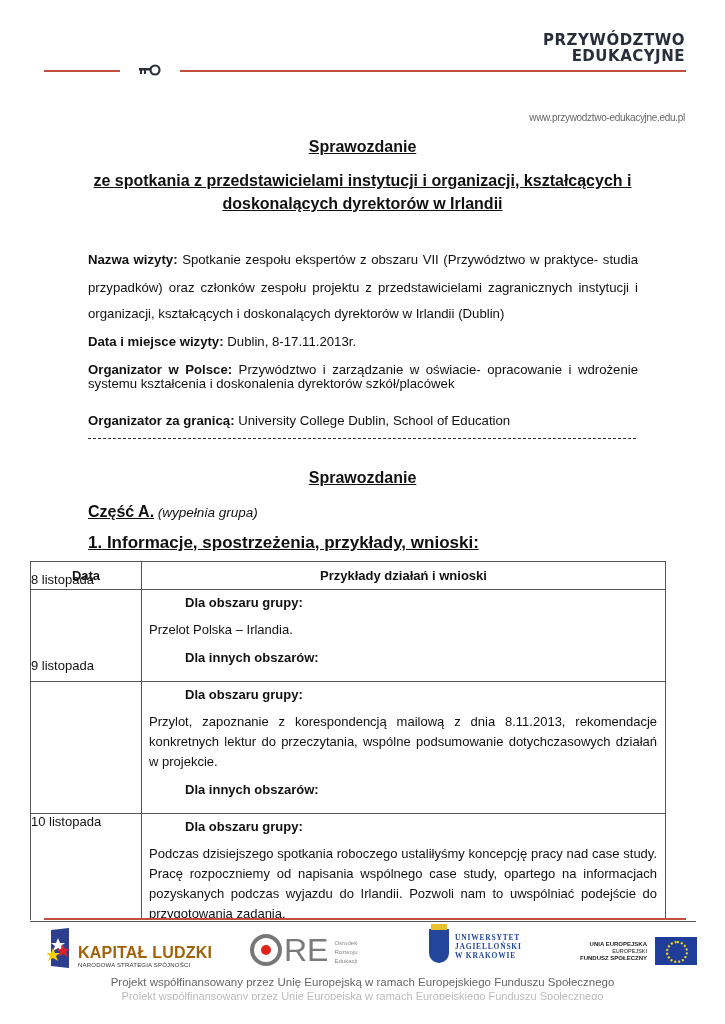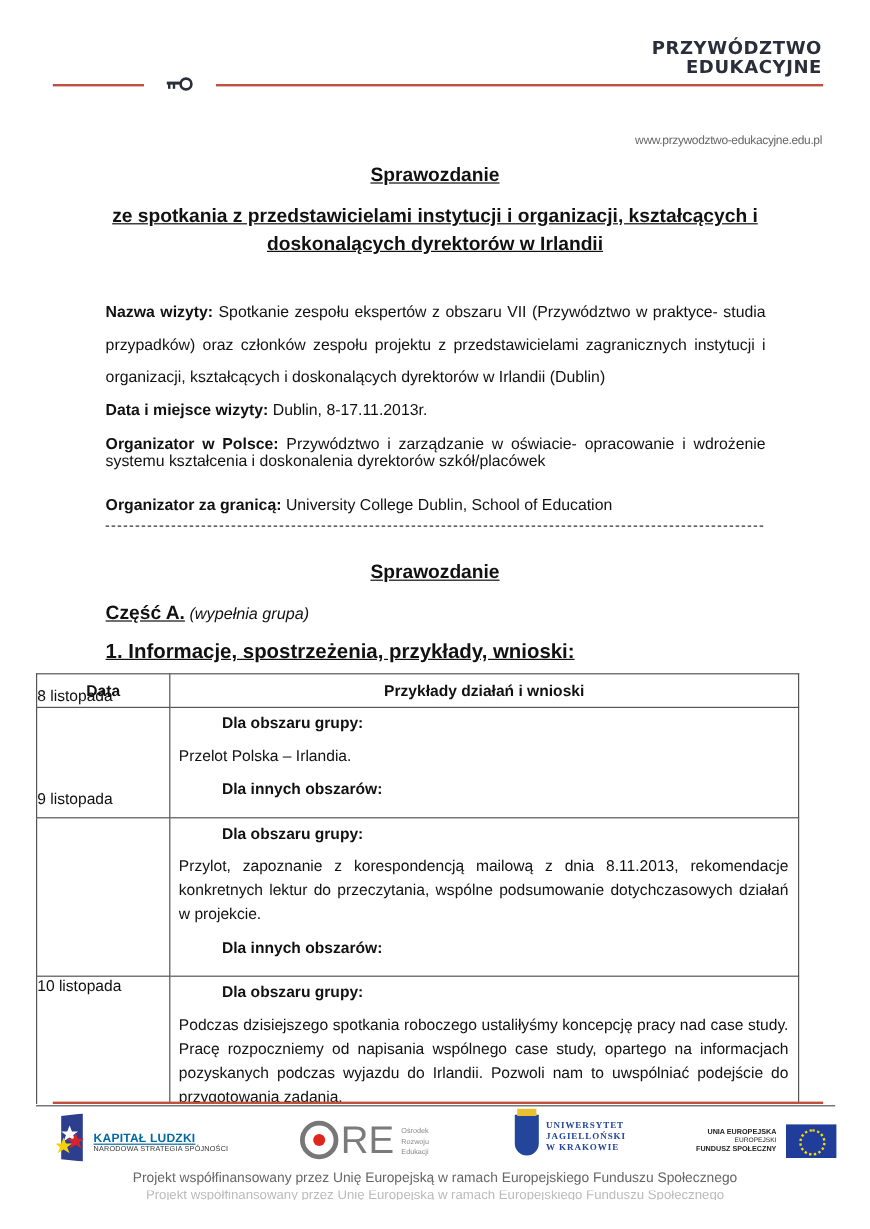--- a/index.html
+++ b/index.html
@@ -53,21 +53,21 @@
     .date1 { display: block; margin-top: -18px; }
     .date2 { display: block; margin-top: -24px; }
     .tbl-wrap-cut { position: absolute; left: 0; top: 920px; width: 725px; height: 104px; background: #fff; }
 
     .footer-line { position: absolute; left: 44px; top: 918px; width: 642px; height: 2px; background: #c0503d; }
     .tbl-bottom { position: absolute; left: 30px; top: 921px; width: 666px; height: 1px; background: #555; }
 
     
     .kl-flag { position: absolute; left: 47px; top: 928px; width: 24px; height: 40px; background: #2d3e8f; }
     .kl-text { position: absolute; left: 78px; top: 944px; }
-    .kl-title { font-weight: bold; font-size: 10px; color: #0369a1; letter-spacing: 0.2px; text-decoration: underline; }
+    .kl-title { font-weight: bold; font-size: 16px; color: #a16207; letter-spacing: 0.2px; }
     .kl-sub { font-size: 6px; color: #333; letter-spacing: 0.2px; }
     .ore { position: absolute; left: 250px; top: 934px; display: flex; align-items: flex-end; }
     .ore-o { width: 32px; height: 32px; border-radius: 50%; border: 4px solid #777; position: relative; }
     .ore-o::after { content: ""; position: absolute; left: 7px; top: 7px; width: 10px; height: 10px; border-radius: 50%; background: #e1251b; }
     .ore-re { font-size: 32px; color: #7b7b7b; margin-left: 2px; font-weight: normal; line-height: 32px; }
     .ore-sub { font-size: 6px; color: #888; margin-left: 6px; line-height: 9px; }
     .uj { position: absolute; left: 429px; top: 929px; display: flex; align-items: center; }
     .uj-shield { width: 20px; height: 34px; background: #23469a; border-radius: 0 0 10px 10px; position: relative; }
     .uj-shield::before { content: ""; position: absolute; left: 2px; top: -5px; width: 16px; height: 6px; background: #e9c12f; }
     .uj-text { margin-left: 6px; font-family: "Liberation Serif", serif; font-size: 7.5px; color: #23469a; line-height: 9px; letter-spacing: 0.8px; font-weight: bold; }

